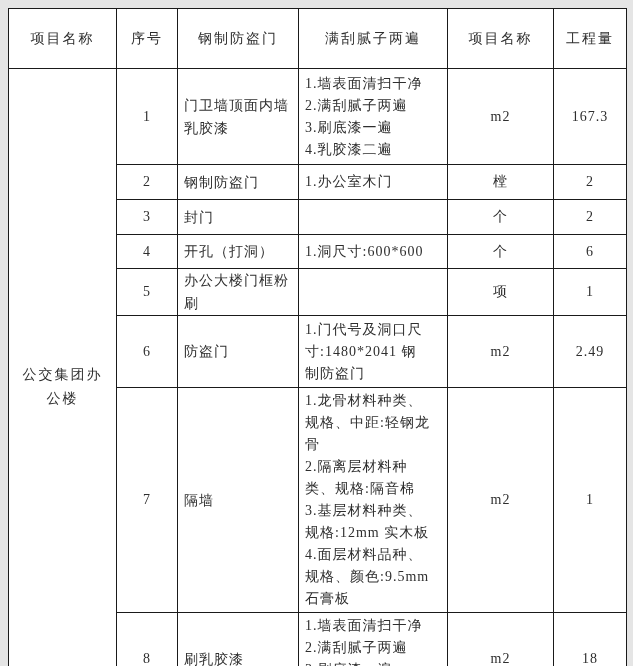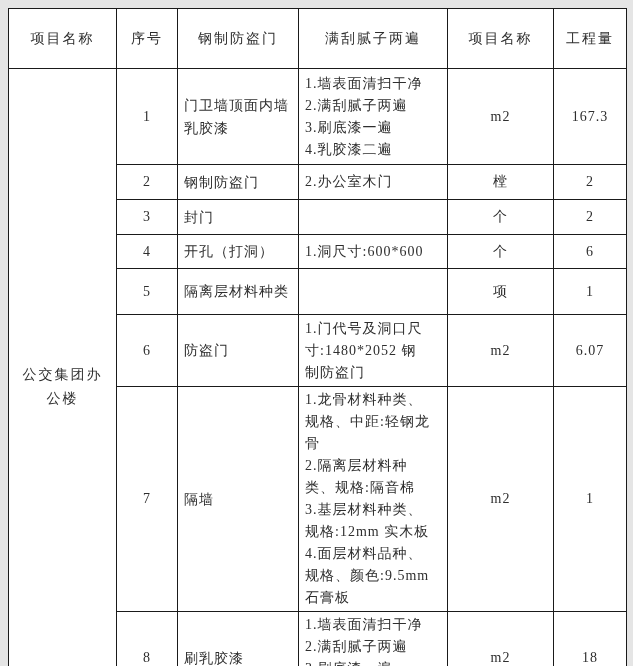--- a/index.html
+++ b/index.html
@@ -114,51 +114,51 @@
           <td class="description-cell">1.墙表面清扫干净
 2.满刮腻子两遍
 3.刷底漆一遍
 4.乳胶漆二遍</td>
           <td class="unit-cell">m2</td>
           <td class="quantity-cell">167.3</td>
         </tr>
         <tr>
           <td class="serial-cell">2</td>
           <td class="category-cell">钢制防盗门</td>
-          <td class="description-cell">2.办公室木门</td>
+          <td class="description-cell">1.办公室木门</td>
           <td class="unit-cell">樘</td>
           <td class="quantity-cell">2</td>
         </tr>
         <tr>
           <td class="serial-cell">3</td>
           <td class="category-cell">封门</td>
           <td class="description-cell"></td>
           <td class="unit-cell">个</td>
           <td class="quantity-cell">2</td>
         </tr>
         <tr>
           <td class="serial-cell">4</td>
           <td class="category-cell">开孔（打洞）</td>
           <td class="description-cell">1.洞尺寸:600*600</td>
           <td class="unit-cell">个</td>
           <td class="quantity-cell">6</td>
         </tr>
         <tr>
           <td class="serial-cell">5</td>
-          <td class="category-cell">隔离层材料种类</td>
+          <td class="category-cell">办公大楼门框粉刷</td>
           <td class="description-cell"></td>
           <td class="unit-cell">项</td>
           <td class="quantity-cell">1</td>
         </tr>
         <tr>
           <td class="serial-cell">6</td>
           <td class="category-cell">防盗门</td>
-          <td class="description-cell">1.门代号及洞口尺寸:1480*2052 钢制防盗门</td>
+          <td class="description-cell">1.门代号及洞口尺寸:1480*2041 钢制防盗门</td>
           <td class="unit-cell">m2</td>
-          <td class="quantity-cell">6.07</td>
+          <td class="quantity-cell">2.49</td>
         </tr>
         <tr>
           <td class="serial-cell">7</td>
           <td class="category-cell">隔墙</td>
           <td class="description-cell">1.龙骨材料种类、规格、中距:轻钢龙骨
 2.隔离层材料种类、规格:隔音棉
 3.基层材料种类、规格:12mm 实木板
 4.面层材料品种、规格、颜色:9.5mm 石膏板</td>
           <td class="unit-cell">m2</td>
           <td class="quantity-cell">1</td>

